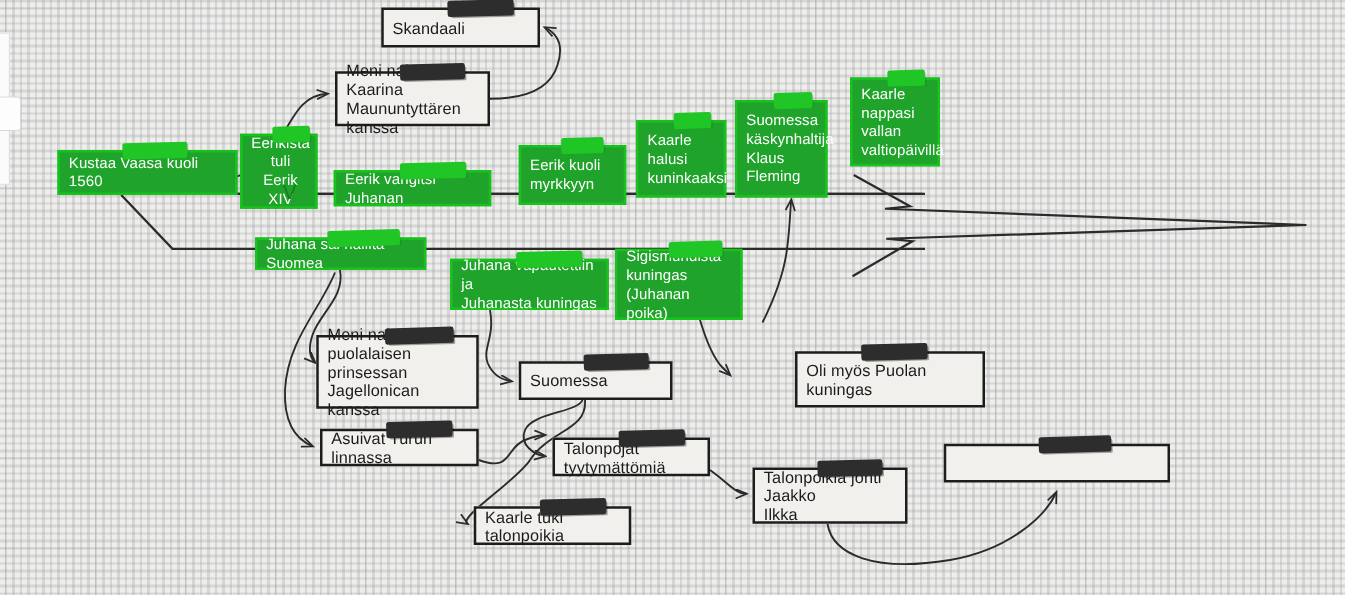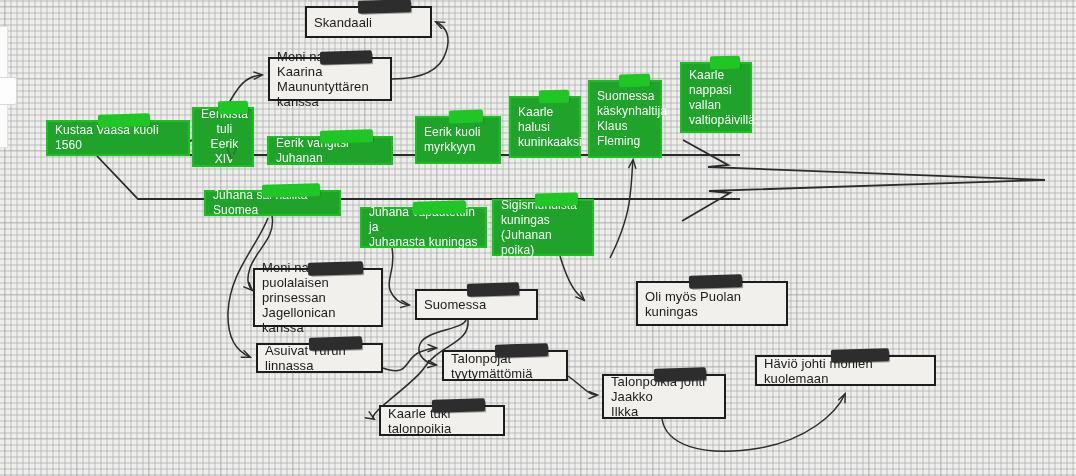--- a/index.html
+++ b/index.html
@@ -287,17 +287,16 @@
 Ilkka</div>
       </div>
       <div class="node plain" style="left: 379px; top: 405px; width: 126px; height: 31px; z-index: 2;">
         <div class="body"></div>
         <div class="clip" style="width: 53px; left: 53px;"></div>
         <div class="label">Kaarle tuki talonpoikia</div>
       </div>
       <div class="node plain" style="left: 755px; top: 355px; width: 181px; height: 31px; z-index: 2;">
         <div class="body"></div>
         <div class="clip" style="width: 58px; left: 76px;"></div>
-        <div class="label">Häviö johti monien kuolemaan</div>
       </div>
     </div>
 
 </div>
 
 </body></html>

